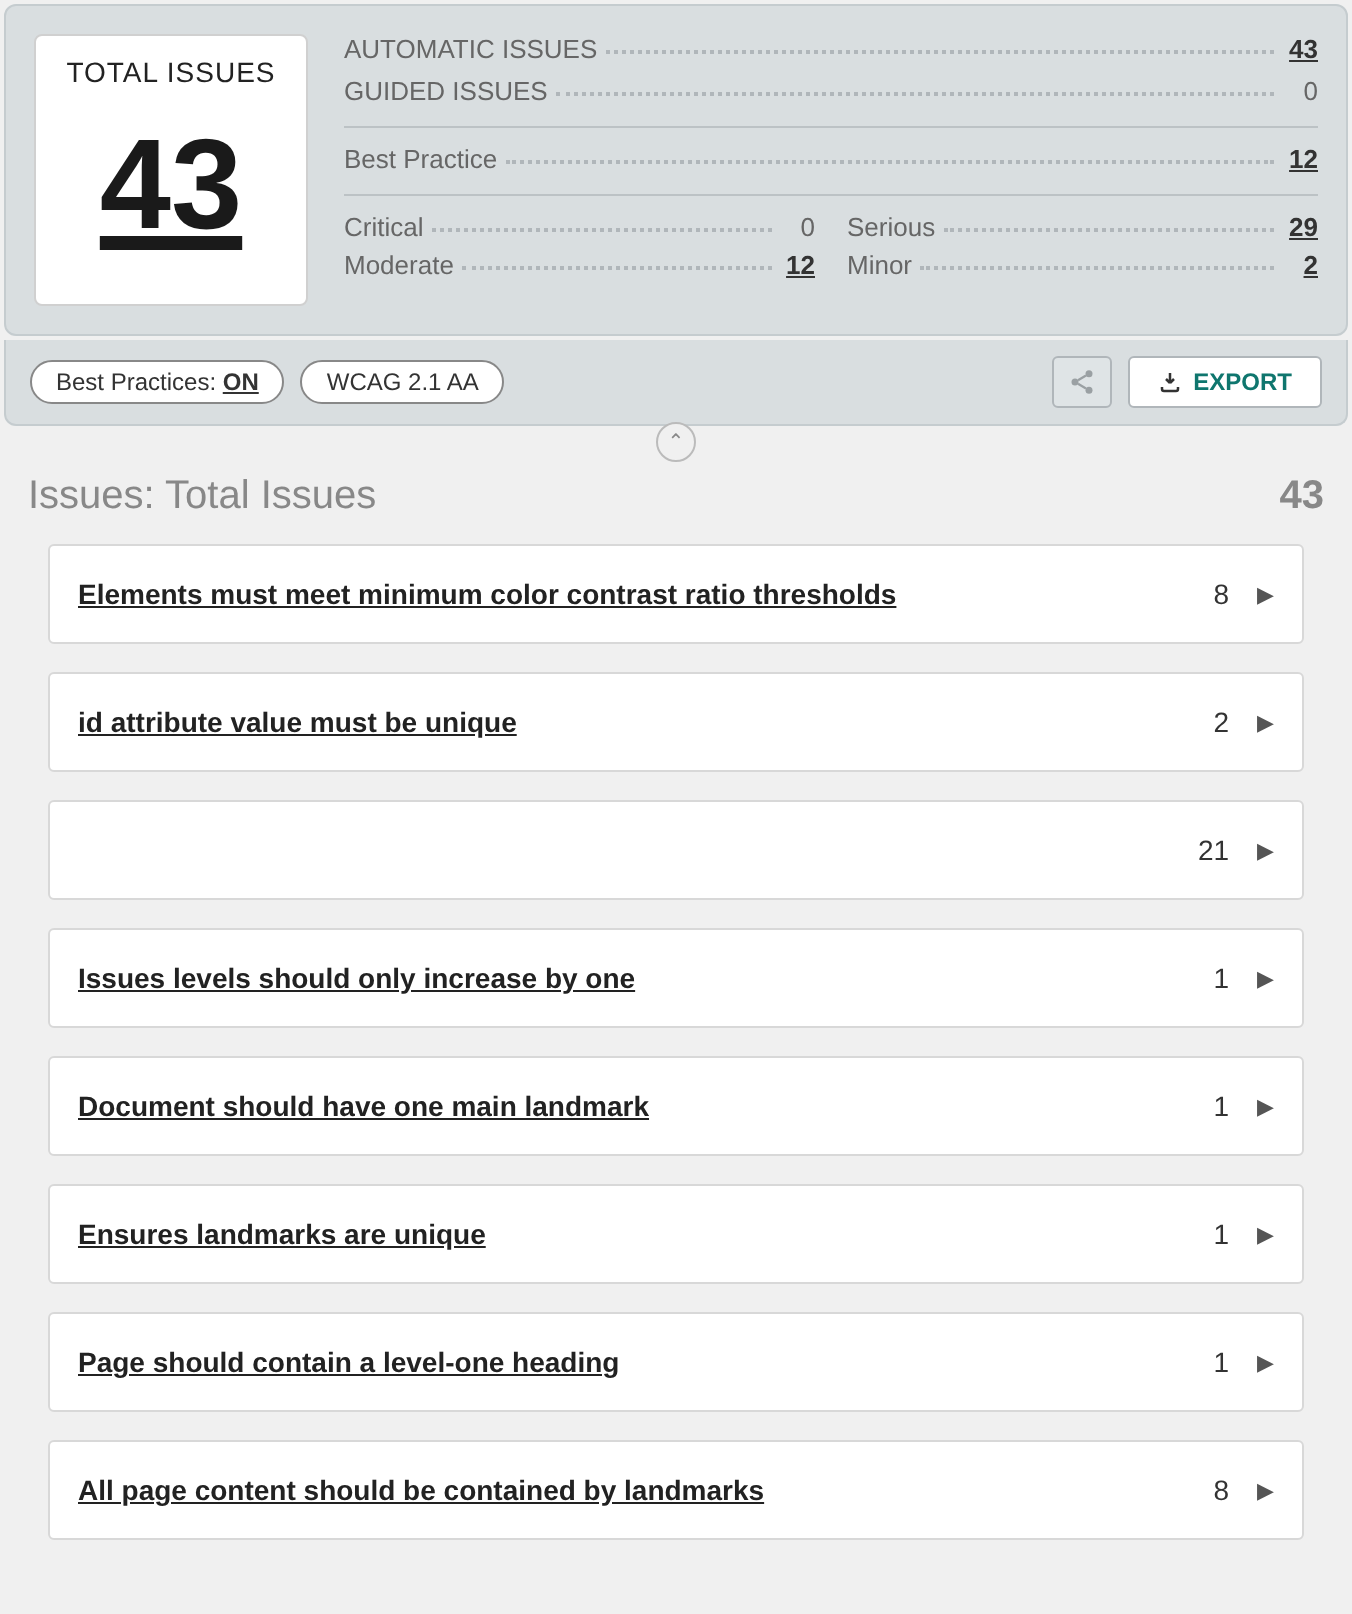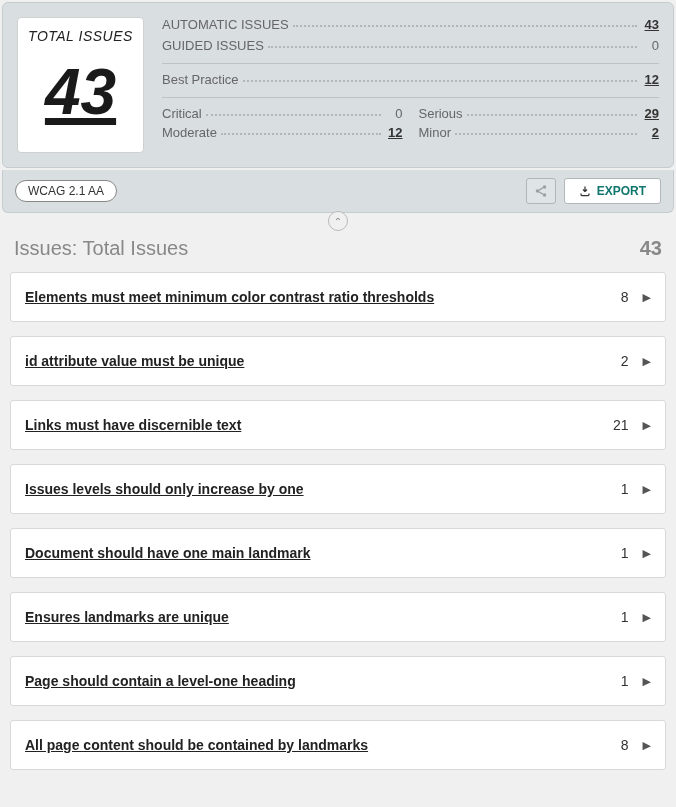--- a/index.html
+++ b/index.html
@@ -1,18 +1,18 @@
 <!DOCTYPE html>
 <html><head>
 <meta charset="utf-8">
 <style>
 * { box-sizing: border-box; margin: 0; padding: 0; }
 body { font-family: Arial, sans-serif; background: #f0f0f0; width: 676px; }
 .summary-panel { background: #d9dee0; border: 1px solid #c5cccf; border-radius: 6px; padding: 14px; margin: 2px; display: flex; gap: 18px; }
-.total-box { background: #fff; border: 1px solid #d0d0d0; border-radius: 4px; width: 127px; text-align: center; padding: 10px 8px 12px; font-style: italic; }
+.total-box { background: #fff; border: 1px solid #d0d0d0; border-radius: 4px; width: 137px; text-align: center; padding: 10px 8px 12px; }
 .total-label { font-size: 14px; font-weight: 400; color: #222; letter-spacing: 0.5px; }
 .total-number { font-size: 64px; font-weight: 700; color: #1a1a1a; text-decoration: underline; text-decoration-thickness: 7px; text-underline-offset: 4px; line-height: 1.5; }
 .stats { flex: 1; color: #666; font-size: 13px; }
 .stat-row { display: flex; align-items: baseline; margin-bottom: 6px; }
 .stat-label { white-space: nowrap; }
 .dots { flex: 1; border-bottom: 2px dotted #b0b6ba; margin: 0 4px; position: relative; top: -2px; }
 .stat-value { white-space: nowrap; min-width: 18px; text-align: right; }
 .stat-value.link { color: #333; font-weight: 700; text-decoration: underline; }
 .stat-divider { border-top: 1px solid #bcc2c5; margin: 10px 0 8px; }
 .stat-pair { display: flex; gap: 16px; }
@@ -21,21 +21,21 @@
 .pill { background: #fff; border: 1px solid #888; border-radius: 14px; padding: 3px 12px; font-size: 12px; color: #333; cursor: pointer; }
 .pill .on { font-weight: 700; text-decoration: underline; }
 .spacer { flex: 1; }
 .share-btn { width: 30px; height: 26px; background: #dfe4e6; border: 1px solid #b0b6ba; border-radius: 3px; display: flex; align-items: center; justify-content: center; cursor: pointer; }
 .export-btn { background: #fff; border: 1px solid #b0b6ba; border-radius: 3px; padding: 5px 14px; font-size: 12px; font-weight: 700; color: #0f766e; cursor: pointer; display: flex; align-items: center; gap: 6px; }
 .collapse-handle { position: relative; height: 14px; }
 .collapse-circle { position: absolute; left: 50%; top: -2px; transform: translateX(-50%); width: 20px; height: 20px; border: 1px solid #bbb; border-radius: 50%; background: #f0f0f0; display: flex; align-items: center; justify-content: center; cursor: pointer; font-size: 10px; color: #888; }
 .issues-header { display: flex; align-items: center; padding: 10px 14px 12px; }
 .issues-title { font-size: 20px; color: #888; font-weight: 400; }
 .issues-count { font-size: 20px; color: #888; font-weight: 700; margin-left: auto; }
-.issue-list { padding: 0 10px 10px; }
+.issue-list { padding: 0 24px 10px; }
 .issue-item { background: #fff; border: 1px solid #d8d8d8; border-radius: 3px; padding: 16px 14px; margin-bottom: 14px; display: flex; align-items: center; cursor: pointer; }
 .issue-name { font-size: 14px; font-weight: 700; color: #222; text-decoration: underline; }
 .issue-count { margin-left: auto; font-size: 14px; color: #333; padding-right: 14px; }
 .chevron { color: #555; font-size: 11px; }
 svg { display: block; }
 </style>
 </head>
 <body>
 
 <div class="summary-panel">
@@ -83,20 +83,23 @@
         <span class="stat-label">Minor</span>
         <span class="dots"></span>
         <span class="stat-value link">2</span>
       </div>
     </div>
   </div>
 </div>
 
 <div class="toolbar">
   <div class="pill">
+    <span>Best Practices: </span><span class="on">ON</span>
+  </div>
+  <div class="pill">
     <span>WCAG 2.1 AA</span>
   </div>
   <div class="spacer"></div>
   <div class="share-btn">
     <svg width="14" height="14" viewBox="0 0 24 24" fill="#9aa0a3">
         <circle cx="18" cy="5" r="3"></circle>
         <circle cx="6" cy="12" r="3"></circle>
         <circle cx="18" cy="19" r="3"></circle>
         <path d="M8.6 13.5l6.8 4M8.6 10.5l6.8-4" stroke="#9aa0a3" stroke-width="2"></path>
       </svg>
@@ -125,21 +128,20 @@
       <span class="issue-name">Elements must meet minimum color contrast ratio thresholds</span>
       <span class="issue-count">8</span>
       <span class="chevron">▶</span>
     </div>
     <div class="issue-item">
       <span class="issue-name">id attribute value must be unique</span>
       <span class="issue-count">2</span>
       <span class="chevron">▶</span>
     </div>
     <div class="issue-item">
-      <span class="issue-name">Links must have discernible text</span>
       <span class="issue-count">21</span>
       <span class="chevron">▶</span>
     </div>
     <div class="issue-item">
       <span class="issue-name">Issues levels should only increase by one</span>
       <span class="issue-count">1</span>
       <span class="chevron">▶</span>
     </div>
     <div class="issue-item">
       <span class="issue-name">Document should have one main landmark</span>

